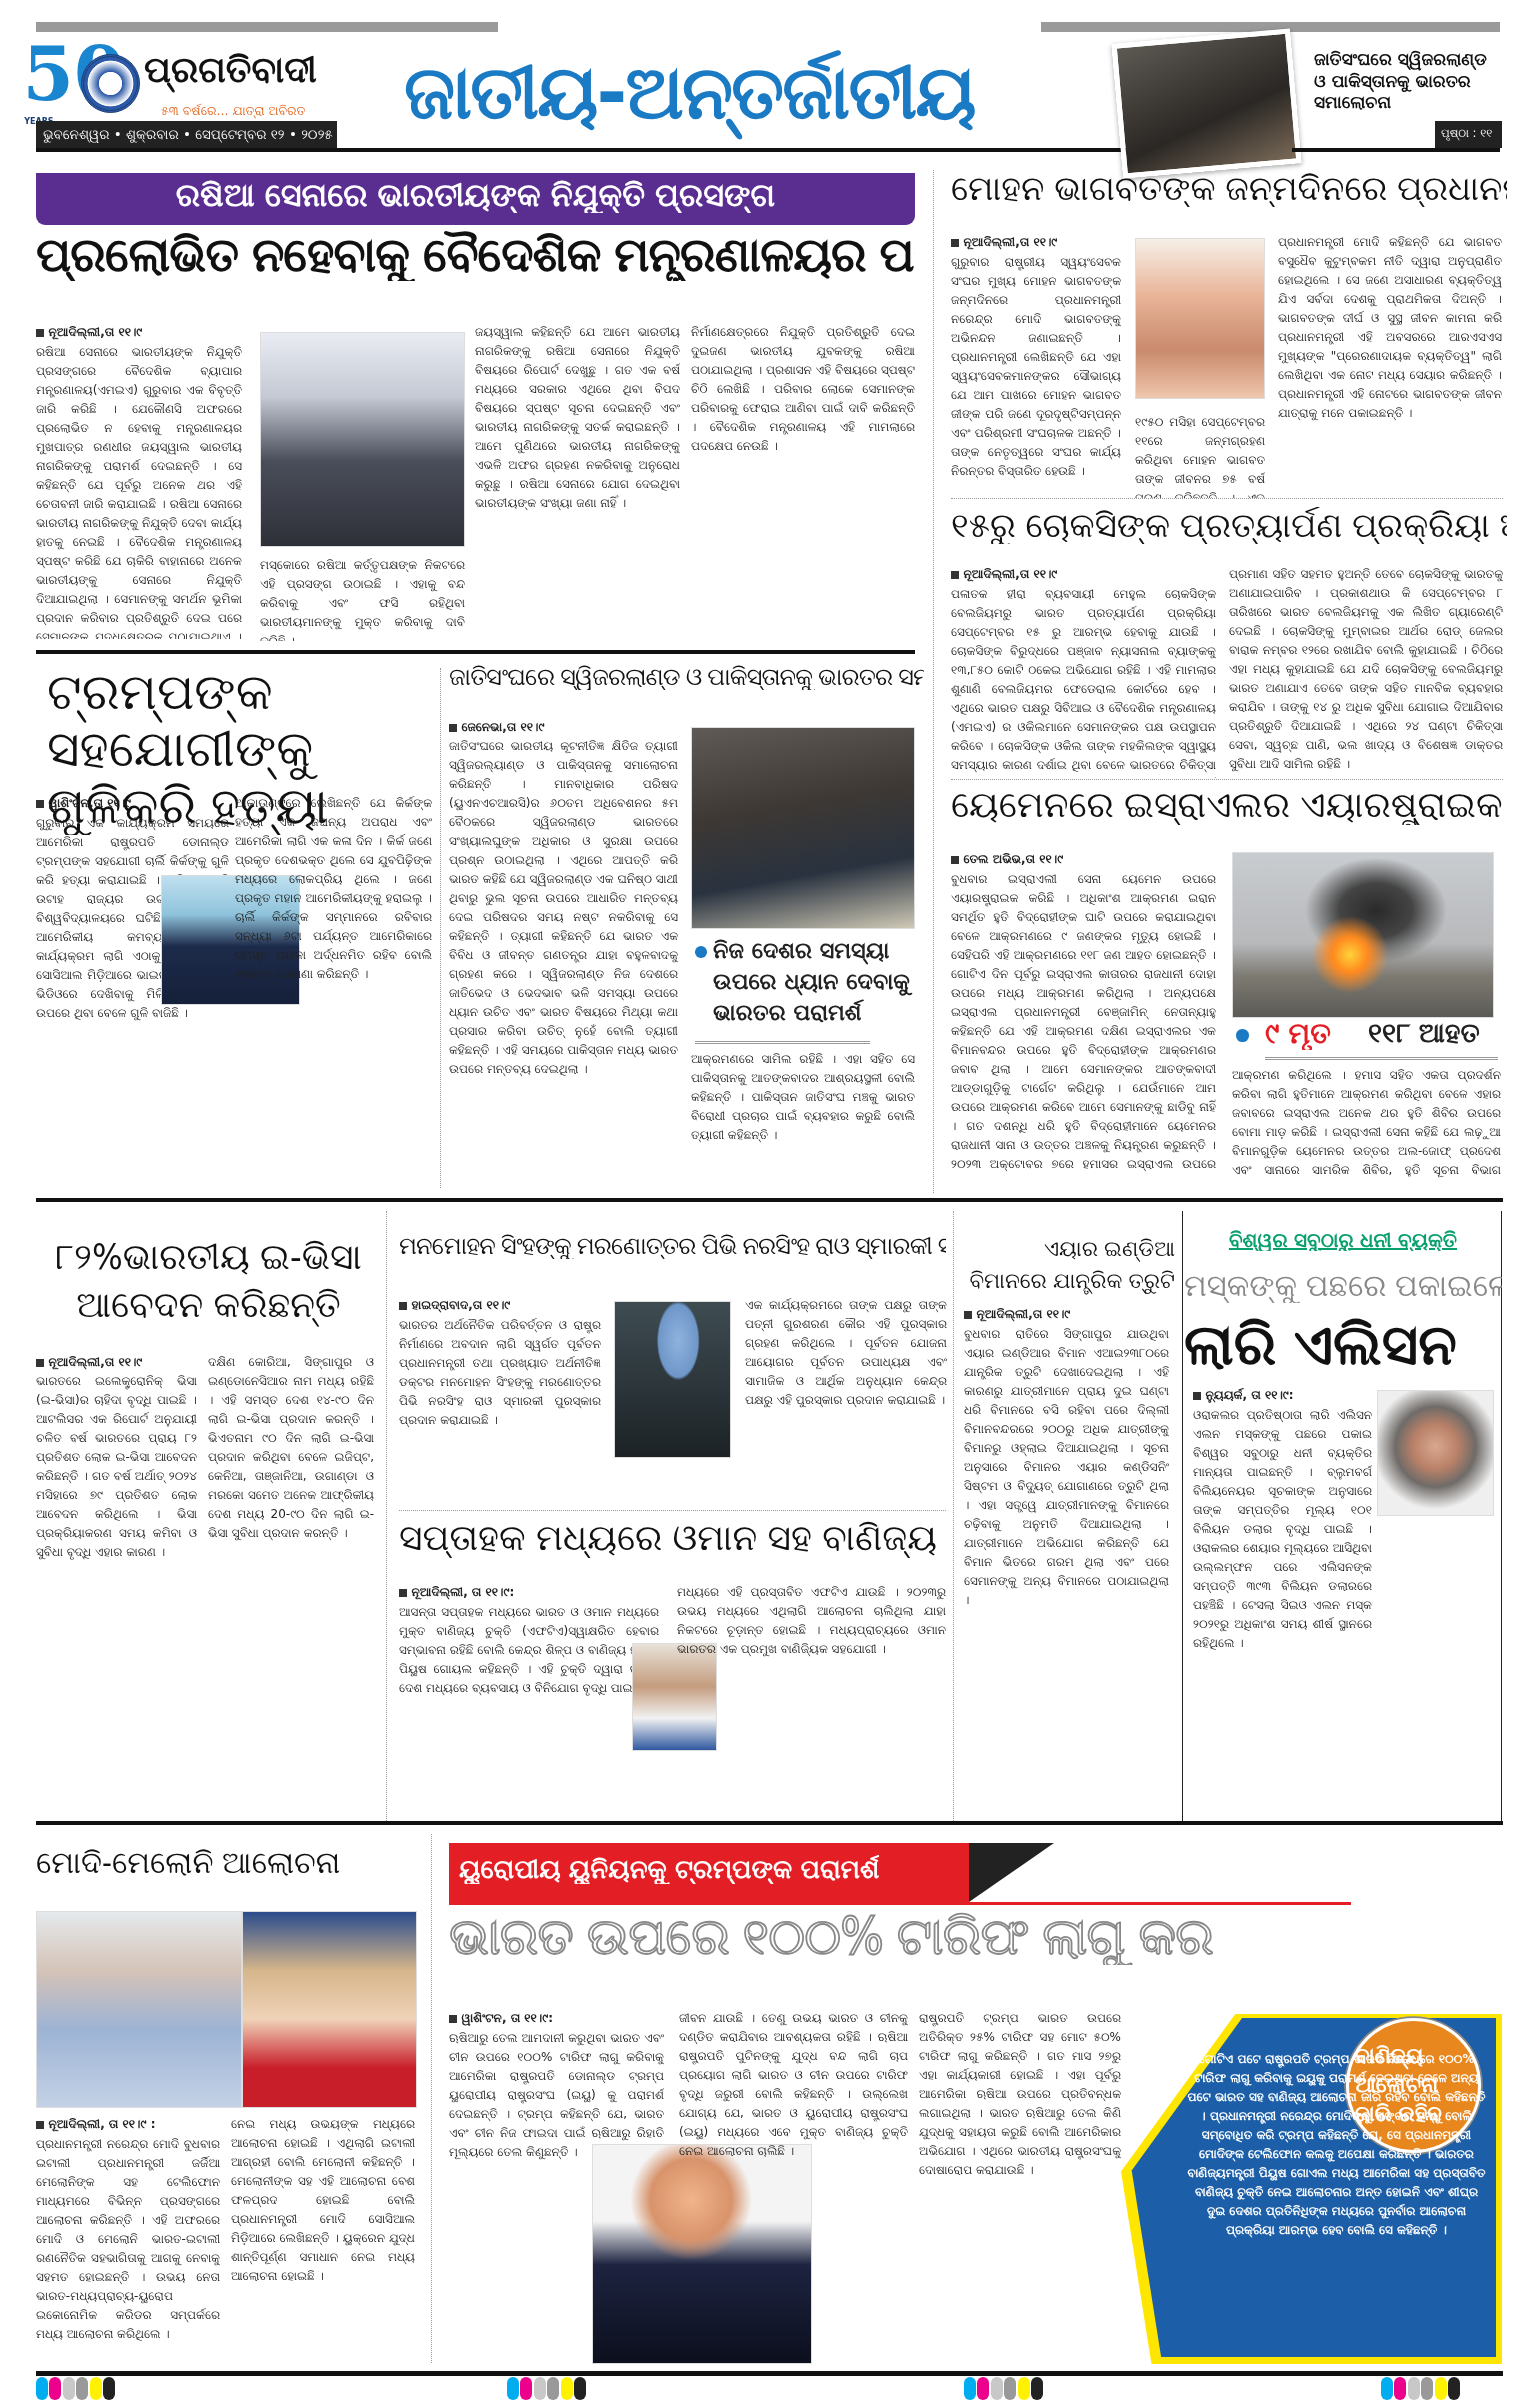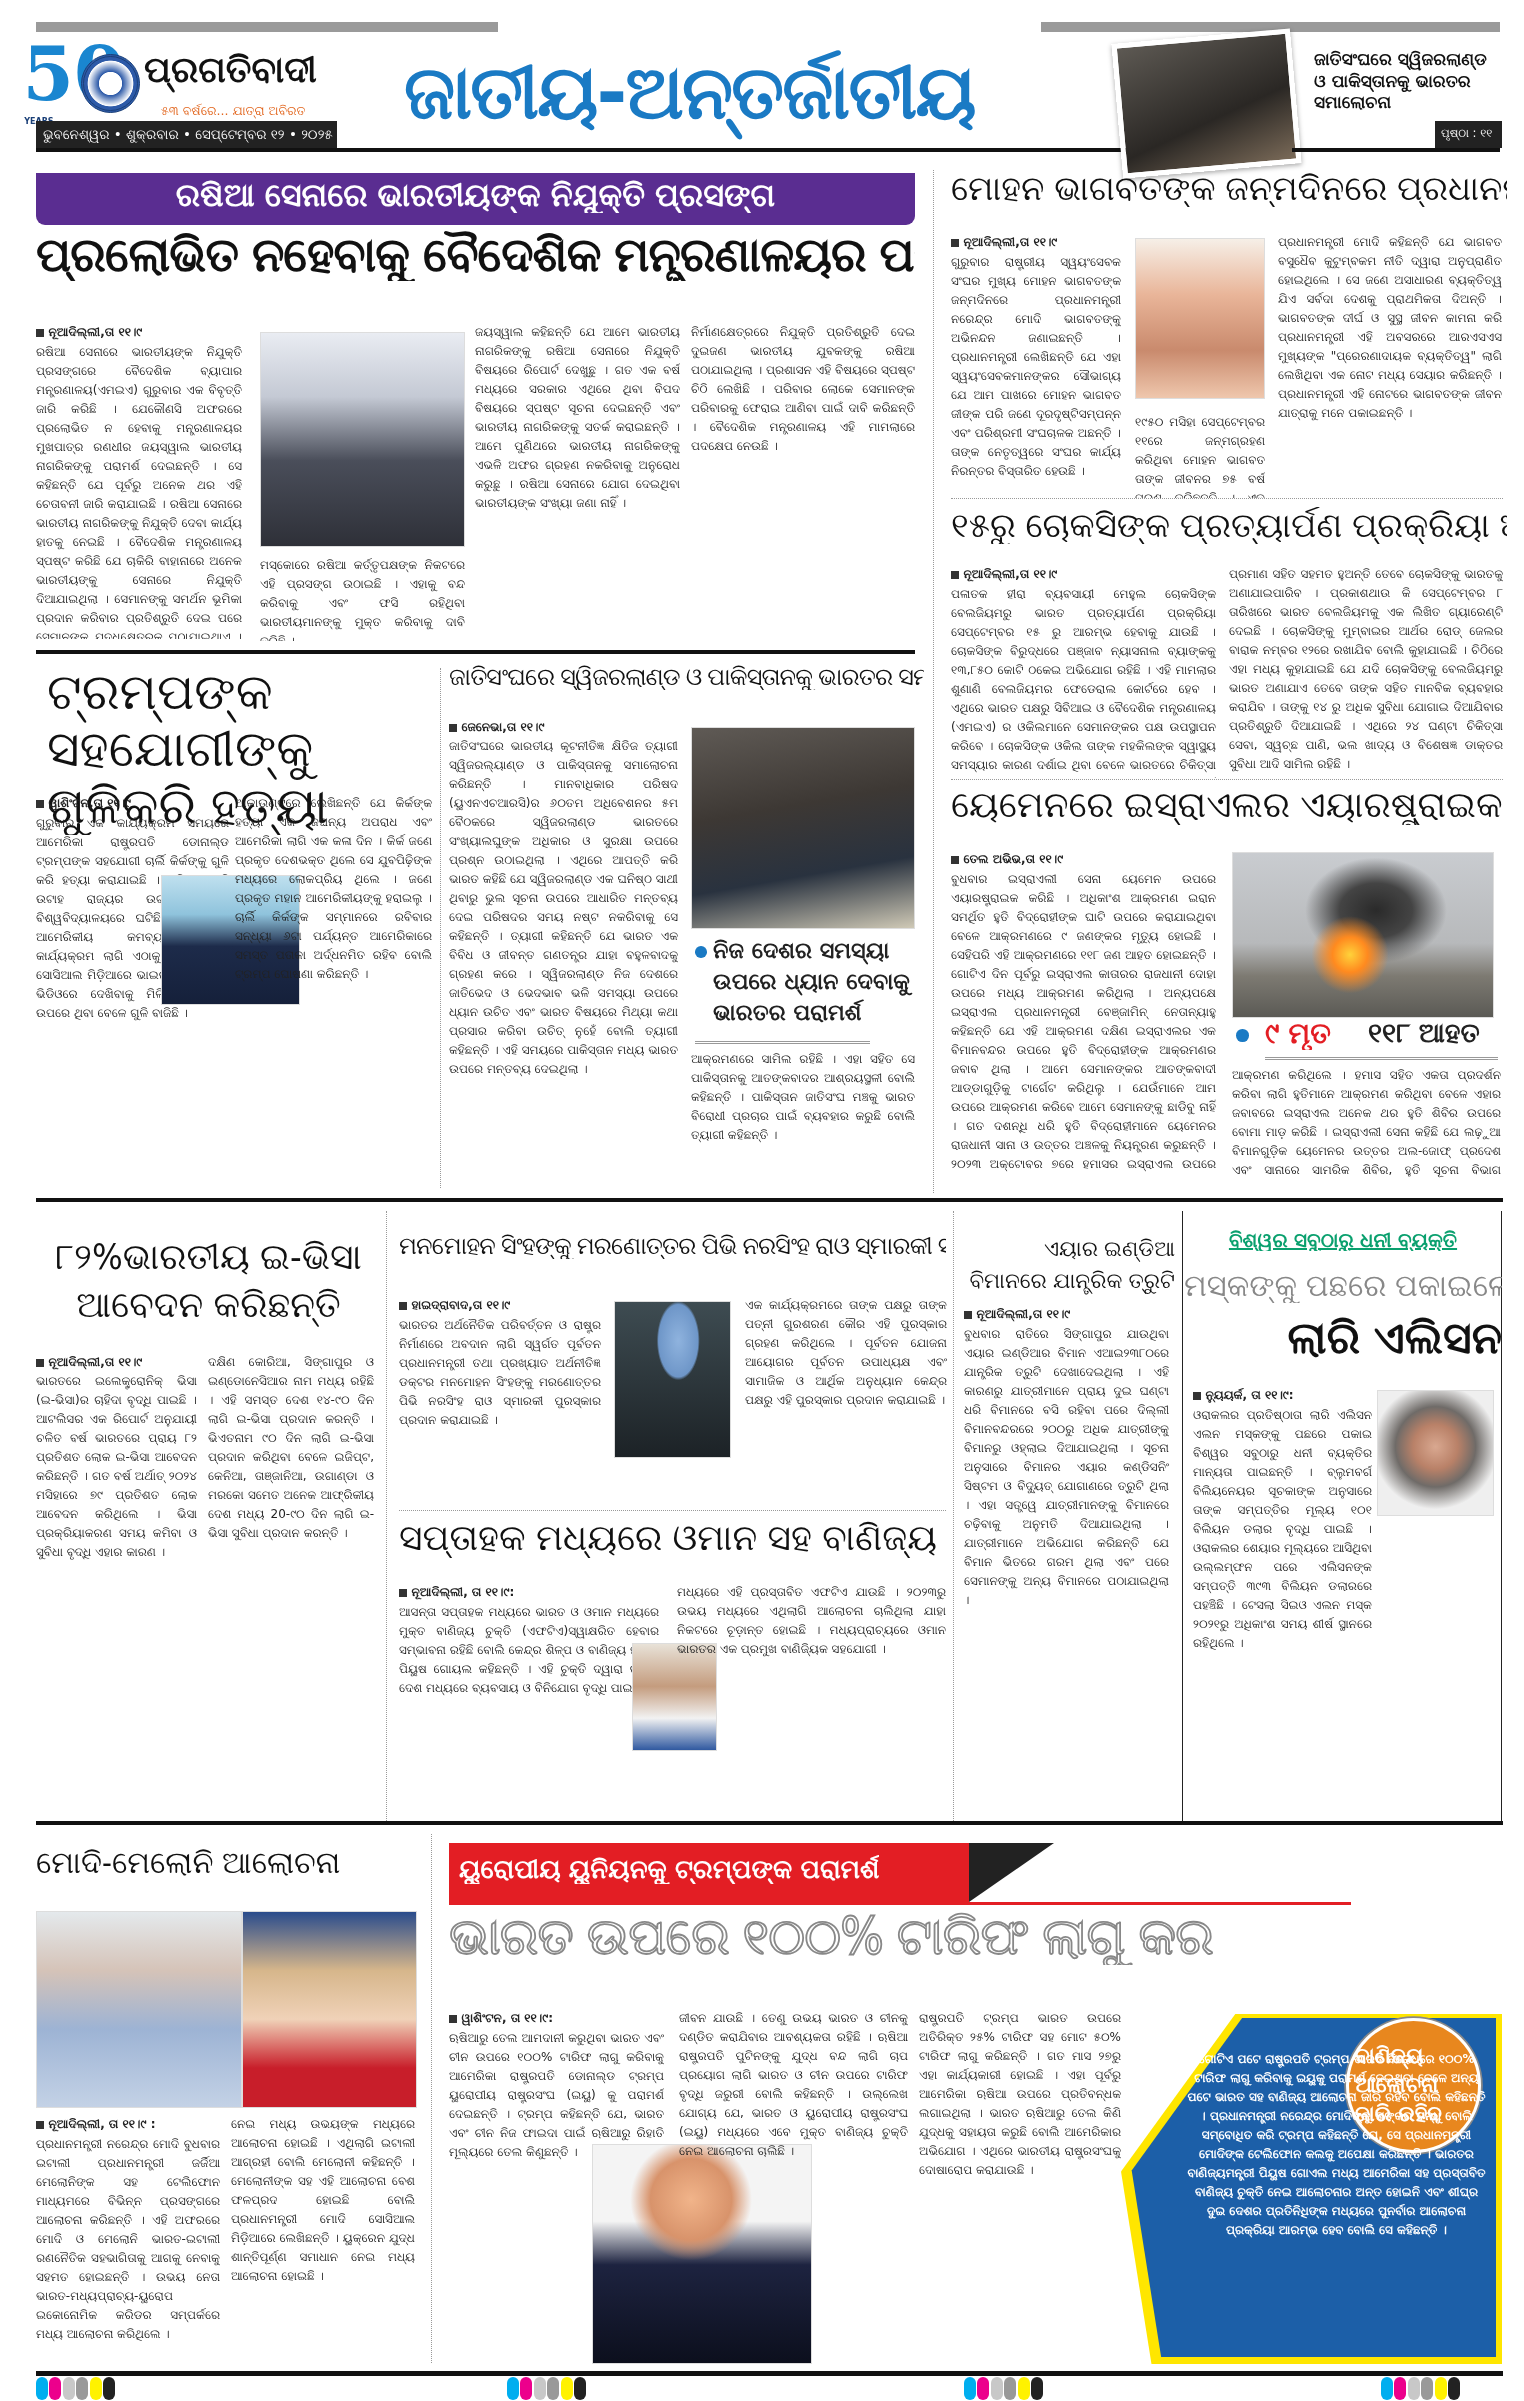--- a/index.html
+++ b/index.html
@@ -116,21 +116,21 @@
 <div class="abs bodytext" style="left:677px;top:1583px;width:269px;height:231px">ମଧ୍ୟରେ ଏହି ପ୍ରସ୍ତାବିତ ଏଫଟିଏ ଯାଉଛି । ୨୦୨୩ରୁ ଉଭୟ ମଧ୍ୟରେ ଏଥିଲାଗି ଆଲୋଚନା ଚାଲିଥିଲା ଯାହା ନିକଟରେ ଚୂଡ଼ାନ୍ତ ହୋଇଛି । ମଧ୍ୟପ୍ରାଚ୍ୟରେ ଓମାନ ଭାରତର ଏକ ପ୍ରମୁଖ ବାଣିଜ୍ୟିକ ସହଯୋଗୀ ।</div>
 <div class="abs vdots" style="left:953px;top:1211px;height:610px"></div>
 
 <div class="abs hl" style="left:964px;top:1233px;width:211px;font-size:21.5px;white-space:normal;text-align:right;line-height:32px">ଏୟାର ଇଣ୍ଡିଆ ବିମାନରେ ଯାନ୍ତ୍ରିକ ତ୍ରୁଟି</div>
 <div class="abs dateline" style="left:964px;top:1305px">ନୂଆଦିଲ୍ଲୀ,ତା ୧୧।୯</div>
 <div class="abs bodytext" style="left:964px;top:1325px;width:205px;height:489px">ବୁଧବାର ରାତିରେ ସିଙ୍ଗାପୁର ଯାଉଥିବା ଏୟାର ଇଣ୍ଡିଆର ବିମାନ ଏଆଇ୨୩୮୦ରେ ଯାନ୍ତ୍ରିକ ତ୍ରୁଟି ଦେଖାଦେଇଥିଲା । ଏହି କାରଣରୁ ଯାତ୍ରୀମାନେ ପ୍ରାୟ ଦୁଇ ଘଣ୍ଟା ଧରି ବିମାନରେ ବସି ରହିବା ପରେ ଦିଲ୍ଲୀ ବିମାନବନ୍ଦରରେ ୨୦୦ରୁ ଅଧିକ ଯାତ୍ରୀଙ୍କୁ ବିମାନରୁ ଓହ୍ଲାଇ ଦିଆଯାଇଥିଲା । ସୂଚନା ଅନୁସାରେ ବିମାନର ଏୟାର କଣ୍ଡିସନିଂ ସିଷ୍ଟମ ଓ ବିଦ୍ୟୁତ୍ ଯୋଗାଣରେ ତ୍ରୁଟି ଥିଲା । ଏହା ସତ୍ତ୍ୱେ ଯାତ୍ରୀମାନଙ୍କୁ ବିମାନରେ ଚଢ଼ିବାକୁ ଅନୁମତି ଦିଆଯାଇଥିଲା । ଯାତ୍ରୀମାନେ ଅଭିଯୋଗ କରିଛନ୍ତି ଯେ ବିମାନ ଭିତରେ ଗରମ ଥିଲା ଏବଂ ପରେ ସେମାନଙ୍କୁ ଅନ୍ୟ ବିମାନରେ ପଠାଯାଇଥିଲା ।</div>
 
 <div class="abs" style="left:1182px;top:1211px;width:320px;height:610px;border-left:1.8px solid #222;border-right:1.8px solid #222"></div>
 <div class="abs hl hl-bold" style="left:1184px;top:1229px;width:318px;text-align:center;font-size:20px;color:#0aa06e;text-decoration:underline">ବିଶ୍ୱର ସବୁଠାରୁ ଧନୀ ବ୍ୟକ୍ତି</div>
 <div class="abs hl" style="left:1184px;top:1269px;width:318px;text-align:center;font-size:30.5px;color:#888">ମସ୍କଙ୍କୁ ପଛରେ ପକାଇଲେ</div>
-<div class="abs hl hl-bold" style="left:1184px;top:1314px;width:318px;text-align:right;font-size:44px">ଲାରି ଏଲିସନ</div>
+<div class="abs hl hl-bold" style="left:1184px;top:1314px;width:318px;text-align:left;font-size:56px">ଲାରି ଏଲିସନ</div>
 <div class="abs dateline" style="left:1193px;top:1386px">ନ୍ୟୁୟର୍କ, ତା ୧୧।୯:</div>
 <div class="abs photo" style="left:1377px;top:1390px;width:117px;height:126px;background:radial-gradient(circle at 50% 45%,#d9a890 0,#b98168 25%,#6f6b68 45%,#efefef 70%)"></div>
 <div class="abs bodytext" style="left:1193px;top:1406px;width:179px;height:408px">ଓରାକଲର ପ୍ରତିଷ୍ଠାତା ଲାରି ଏଲିସନ ଏଲନ ମସ୍କଙ୍କୁ ପଛରେ ପକାଇ ବିଶ୍ୱର ସବୁଠାରୁ ଧନୀ ବ୍ୟକ୍ତିର ମାନ୍ୟତା ପାଇଛନ୍ତି । ବ୍ଲୁମବର୍ଗ ବିଲିୟନେୟର ସୂଚକାଙ୍କ ଅନୁସାରେ ତାଙ୍କ ସମ୍ପତ୍ତିର ମୂଲ୍ୟ ୧୦୧ ବିଲିୟନ ଡଲାର ବୃଦ୍ଧି ପାଇଛି । ଓରାକଲର ଶେୟାର ମୂଲ୍ୟରେ ଆସିଥିବା ଉଲ୍ଲମ୍ଫନ ପରେ ଏଲିସନଙ୍କ ସମ୍ପତ୍ତି ୩୯୩ ବିଲିୟନ ଡଲାରରେ ପହଞ୍ଚିଛି । ଟେସଲା ସିଇଓ ଏଲନ ମସ୍କ ୨୦୨୧ରୁ ଅଧିକାଂଶ ସମୟ ଶୀର୍ଷ ସ୍ଥାନରେ ରହିଥିଲେ ।</div>
 
 <div class="abs rule" style="left:36px;top:1821px;width:1467px;height:3.6px"></div>
 
 <div class="abs hl" style="left:36px;top:1846px;width:381px;font-size:30.5px">ମୋଦି-ମେଲୋନି ଆଲୋଚନା</div>
 <div class="abs photo" style="left:36px;top:1911px;width:206px;height:197px;background:linear-gradient(180deg,#e4e9ec 0%,#d5c3b8 30%,#9db3d4 60%,#c4d2e6 100%)"></div>
 <div class="abs photo" style="left:242px;top:1911px;width:175px;height:197px;background:linear-gradient(180deg,#2a4c8c 0%,#d6b68b 30%,#f0d2b8 55%,#c81e2a 80%,#c81e2a 100%)"></div>
 <div class="abs dateline" style="left:36px;top:2115px">ନୂଆଦିଲ୍ଲୀ, ତା ୧୧।୯ :</div>

